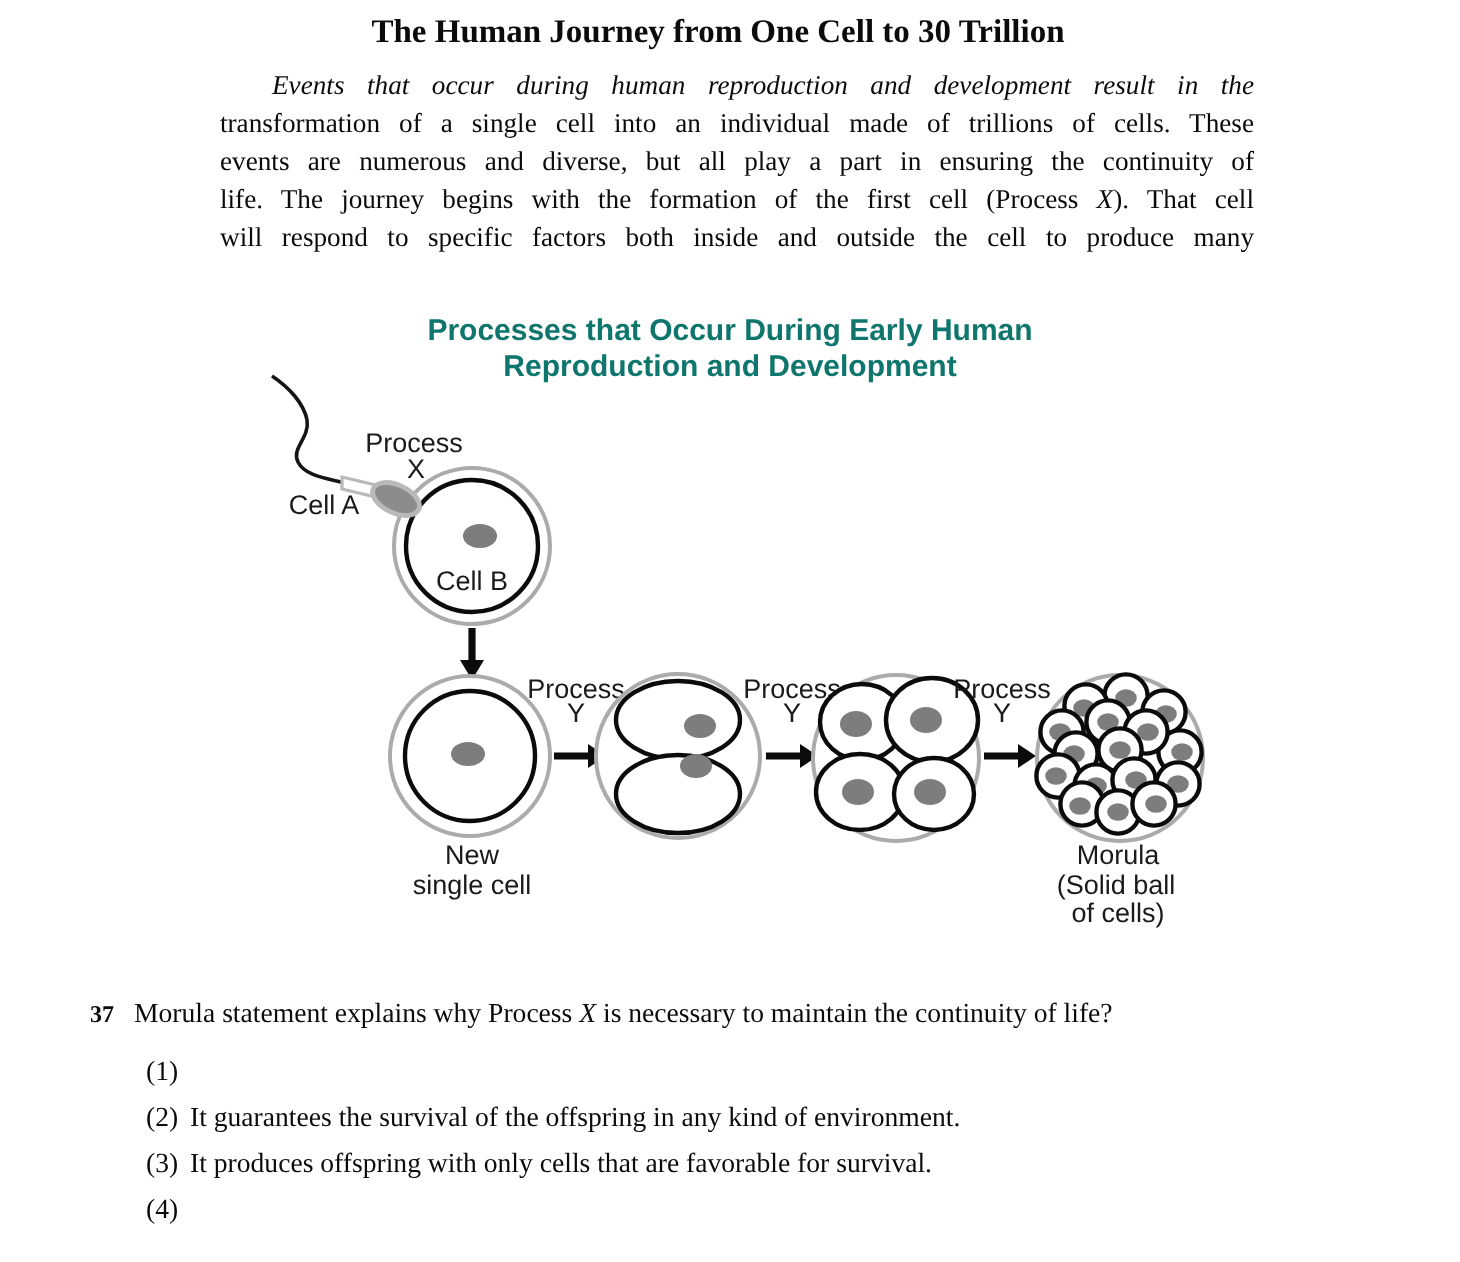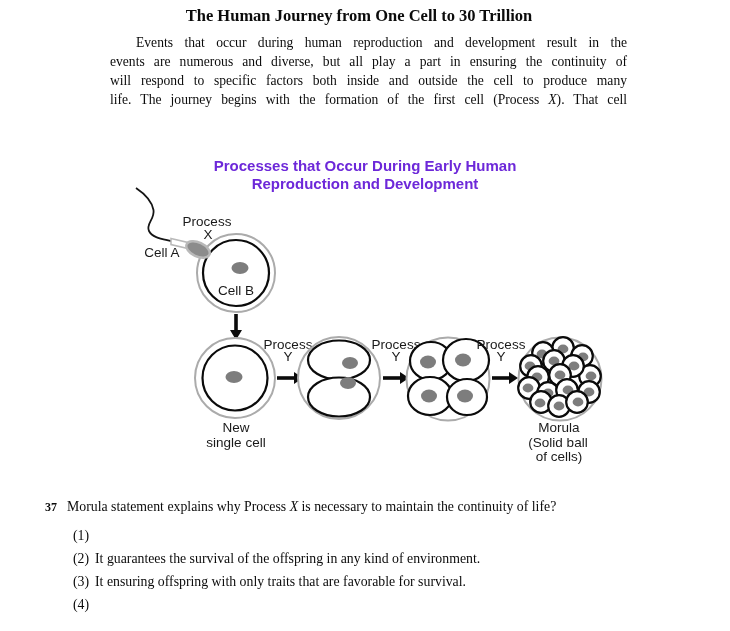--- a/index.html
+++ b/index.html
@@ -17,27 +17,27 @@
   }
   .doc-title{
     position:absolute;left:0;top:6px;width:718px;margin:0;
     text-align:center;font-size:16.5px;font-weight:bold;
   }
   .intro{position:absolute;left:110px;top:33px;width:517px;font-size:13.6px;}
   .intro .line{
     height:19px;line-height:19px;
     text-align:justify;text-align-last:justify;
   }
-  .intro .line.first{text-indent:26px;}
+  .intro .line.first{text-indent:26px;font-style:italic;}
   .intro .line.last{text-align:left;text-align-last:left;}
   .it{font-style:italic;}
   .fig-title{
     position:absolute;left:165px;top:157px;width:400px;
     text-align:center;font-family:"Liberation Sans",sans-serif;
-    font-weight:bold;font-size:15px;line-height:17.5px;color:#6d28d9;
+    font-weight:bold;font-size:15px;line-height:17.5px;color:#0f766e;
   }
   svg.diagram{position:absolute;left:125px;top:183px;width:480px;height:290px;}
   svg.diagram text{
     font-family:"Liberation Sans",sans-serif;font-size:13.5px;fill:#1a1a1a;
     text-anchor:middle;
   }
   .ring{fill:var(--paper);stroke:var(--ring);stroke-width:2;}
   .cellline{fill:var(--paper);stroke:var(--ink);stroke-width:2.2;}
   .nuc{fill:var(--nucleus);stroke:none;}
   .arrowline{stroke:var(--ink);stroke-width:3.6;fill:none;}
@@ -50,23 +50,24 @@
 </style>
 </head>
 <body>
 
 <div class="page">
 
   <h1 class="doc-title">The Human Journey from One Cell to 30 Trillion</h1>
 
   <div class="intro">
     <div class="line first"><span>Events that occur during human reproduction and development result in the</span></div>
+    <div class="line"><span>transformation of a single cell into an individual made of trillions of cells. These</span></div>
     <div class="line"><span>events are numerous and diverse, but all play a part in ensuring the continuity of</span></div>
+    <div class="line"><span>life. The journey begins with the formation of the first cell (Process </span><span class="it">X</span><span>). That cell</span></div>
     <div class="line"><span>will respond to specific factors both inside and outside the cell to produce many</span></div>
-    <div class="line"><span>life. The journey begins with the formation of the first cell (Process </span><span class="it">X</span><span>). That cell</span></div>
   </div>
 
   <div class="fig-title">
     <div>Processes that Occur During Early Human</div>
     <div>Reproduction and Development</div>
   </div>
 
   <svg class="diagram" viewBox="125 183 480 290" xmlns="http://www.w3.org/2000/svg">
 
     <g>
@@ -195,20 +196,20 @@
   <div class="options">
     <div class="option">
       <span class="opt-num">(1)</span>
     </div>
     <div class="option">
       <span class="opt-num">(2)</span>
       <span>It guarantees the survival of the offspring in any kind of environment.</span>
     </div>
     <div class="option">
       <span class="opt-num">(3)</span>
-      <span>It ensuring offspring with only traits that are favorable for survival.</span>
+      <span>It produces offspring with only cells that are favorable for survival.</span>
     </div>
     <div class="option">
       <span class="opt-num">(4)</span>
     </div>
   </div>
 
 </div>
 
 </body></html>

